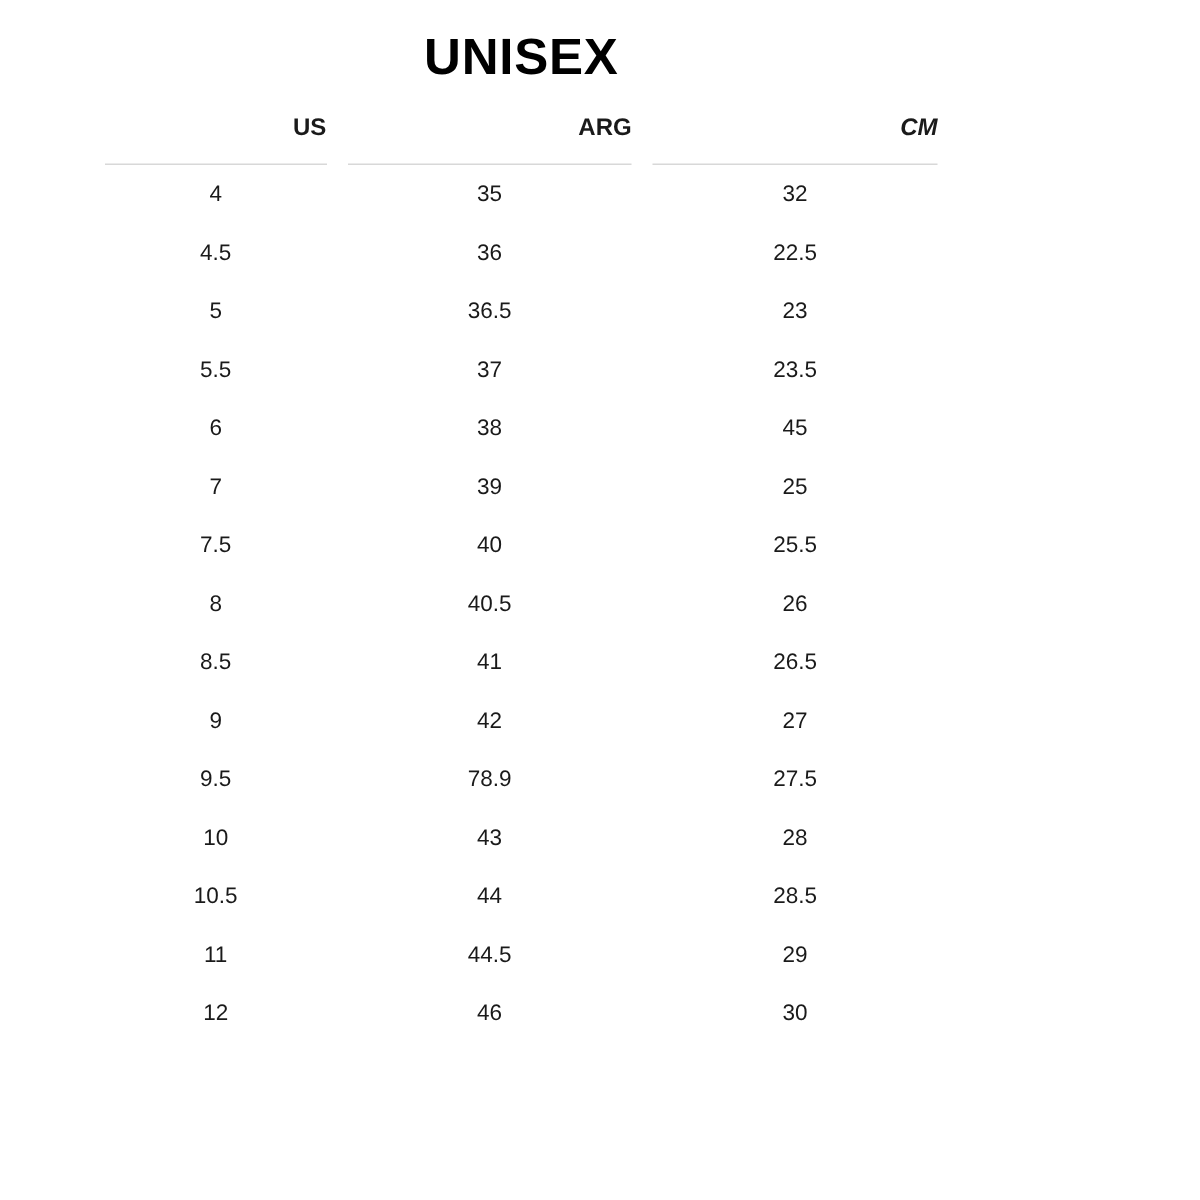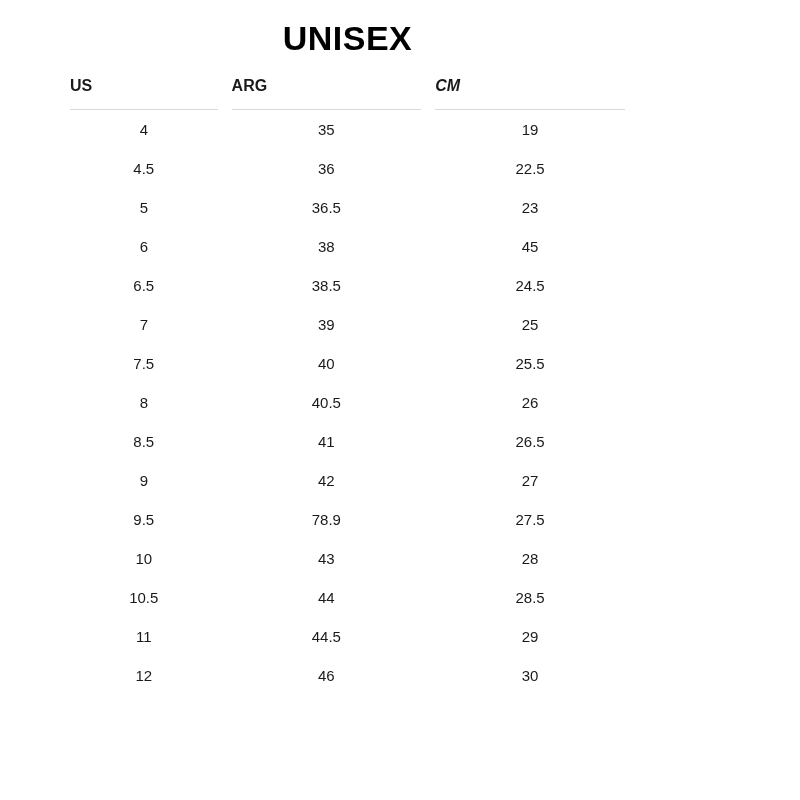--- a/index.html
+++ b/index.html
@@ -34,21 +34,21 @@
   table.size-table {
     width: 100%;
     border-collapse: collapse;
     table-layout: fixed;
   }
   table.size-table th {
     font-size: 16px;
     font-weight: bold;
     color: #1a1a1a;
     padding: 4px 0 14px 0;
-    text-align: left;
+    text-align: right;
     border-bottom: 1px solid #d8d8d8;
   }
   table.size-table th.col-us { width: 28%; }
   table.size-table th.col-arg { width: 36%; }
   table.size-table th.col-cm { width: 36%; font-style: italic; }
 
   
   table.size-table th.col-us,
   table.size-table td.col-us {
     border-right: 14px solid #ffffff;
@@ -86,41 +86,41 @@
       <tr>
         <th class="col-us">US</th>
         <th class="col-arg">ARG</th>
         <th class="col-cm">CM</th>
       </tr>
     </thead>
     <tbody>
       <tr>
         <td class="col-us">4</td>
         <td class="col-arg">35</td>
-        <td class="col-cm">19</td>
+        <td class="col-cm">32</td>
       </tr>
       <tr>
         <td class="col-us">4.5</td>
         <td class="col-arg">36</td>
         <td class="col-cm">22.5</td>
       </tr>
       <tr>
         <td class="col-us">5</td>
         <td class="col-arg">36.5</td>
         <td class="col-cm">23</td>
       </tr>
       <tr>
+        <td class="col-us">5.5</td>
+        <td class="col-arg">37</td>
+        <td class="col-cm">23.5</td>
+      </tr>
+      <tr>
         <td class="col-us">6</td>
         <td class="col-arg">38</td>
         <td class="col-cm">45</td>
-      </tr>
-      <tr>
-        <td class="col-us">6.5</td>
-        <td class="col-arg">38.5</td>
-        <td class="col-cm">24.5</td>
       </tr>
       <tr>
         <td class="col-us">7</td>
         <td class="col-arg">39</td>
         <td class="col-cm">25</td>
       </tr>
       <tr>
         <td class="col-us">7.5</td>
         <td class="col-arg">40</td>
         <td class="col-cm">25.5</td>

